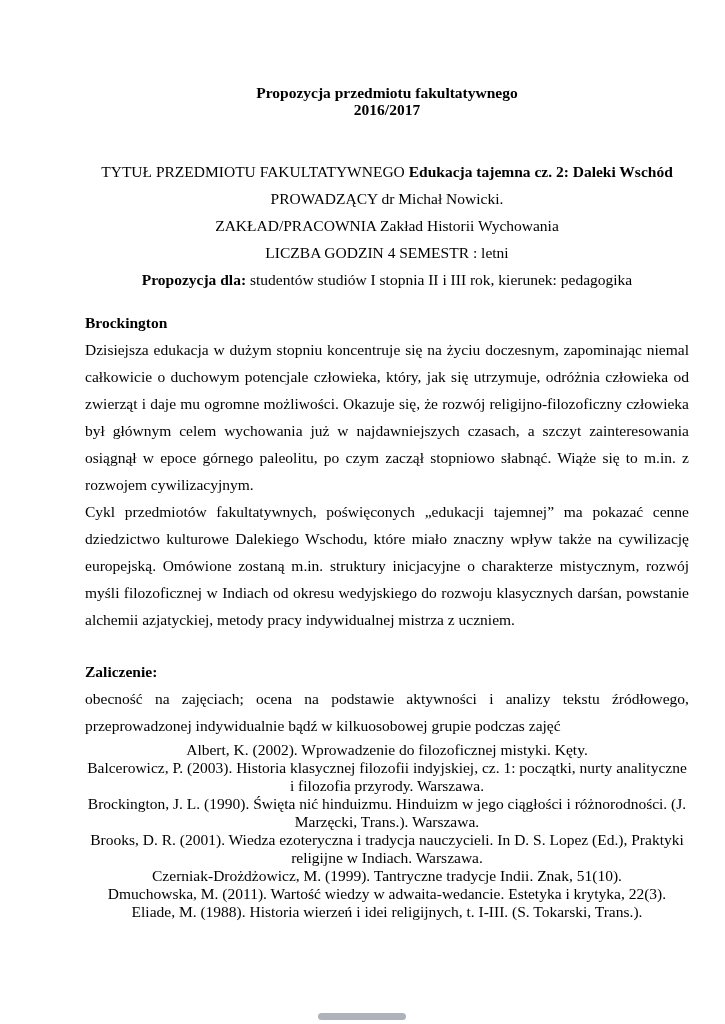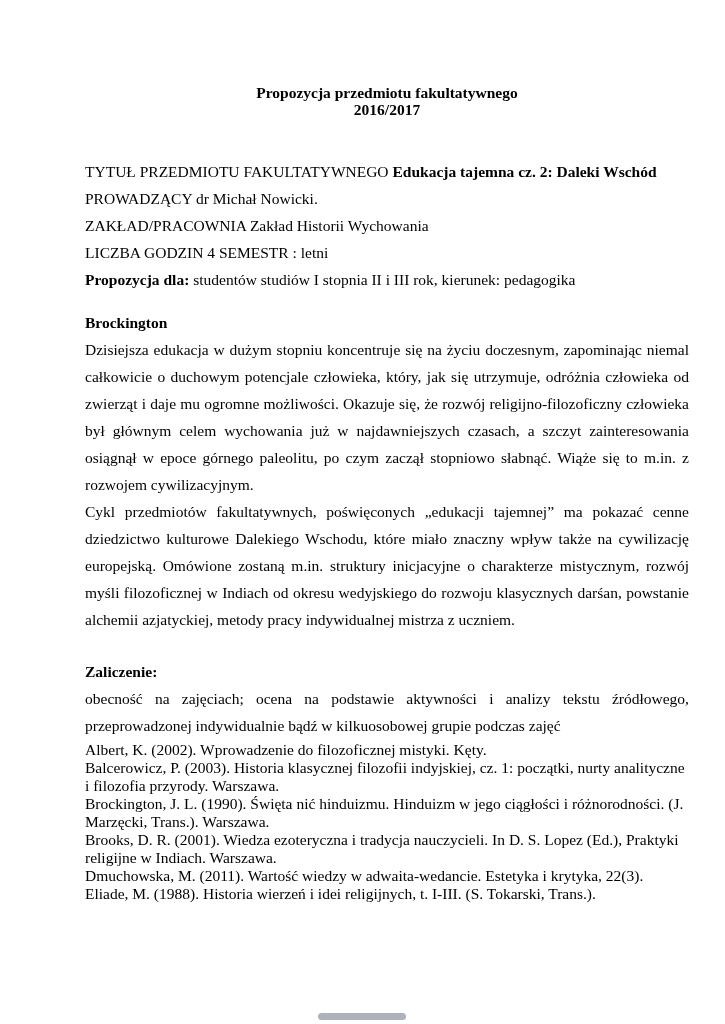--- a/index.html
+++ b/index.html
@@ -21,20 +21,21 @@
     padding: 84px 36px 20px 85px;
   }
   .doc-title {
     text-align: center;
     font-weight: bold;
     line-height: 17px;
   }
   .meta {
     margin-top: 40px;
     line-height: 27px;
+    text-align: center;
   }
   .meta-line { line-height: 27px; }
   .bold { font-weight: bold; }
   .section-heading {
     font-weight: bold;
     font-size: 15.5px;
     line-height: 27px;
     margin-top: 16px;
   }
   .body-para {
@@ -42,21 +43,21 @@
     line-height: 27px;
   }
   .zal-heading { margin-top: 25px; }
   .lit-heading { margin-top: 16px; }
   .lit {
     margin-top: 2px;
     line-height: 18px;
   }
   .lit-entry {
     line-height: 18px;
-    text-align: left;
+    text-align: center;
   }
   .h-scrollbar-thumb {
     position: absolute;
     left: 318px;
     top: 1013px;
     width: 88px;
     height: 7px;
     border-radius: 4px;
     background: #adb2bb;
   }
@@ -84,19 +85,20 @@
   <p class="body-para">Cykl przedmiotów fakultatywnych, poświęconych „edukacji tajemnej” ma pokazać cenne dziedzictwo kulturowe Dalekiego Wschodu, które miało znaczny wpływ także na cywilizację europejską. Omówione zostaną m.in. struktury inicjacyjne o charakterze mistycznym, rozwój myśli filozoficznej w Indiach od okresu wedyjskiego do rozwoju klasycznych darśan, powstanie alchemii azjatyckiej, metody pracy indywidualnej mistrza z uczniem.</p>
 
   <h3 class="section-heading zal-heading">Zaliczenie:</h3>
   <p class="body-para">obecność na zajęciach; ocena na podstawie aktywności i analizy tekstu źródłowego, przeprowadzonej indywidualnie bądź w kilkuosobowej grupie podczas zajęć</p>
 
   <div class="lit">
     <p class="lit-entry">Albert, K. (2002). Wprowadzenie do filozoficznej mistyki. Kęty.</p>
     <p class="lit-entry">Balcerowicz, P. (2003). Historia klasycznej filozofii indyjskiej, cz. 1: początki, nurty analityczne i filozofia przyrody. Warszawa.</p>
     <p class="lit-entry">Brockington, J. L. (1990). Święta nić hinduizmu. Hinduizm w jego ciągłości i różnorodności. (J. Marzęcki, Trans.). Warszawa.</p>
     <p class="lit-entry">Brooks, D. R. (2001). Wiedza ezoteryczna i tradycja nauczycieli. In D. S. Lopez (Ed.), Praktyki religijne w Indiach. Warszawa.</p>
+    <p class="lit-entry">Czerniak-Drożdżowicz, M. (1999). Tantryczne tradycje Indii. Znak, 51(10).</p>
     <p class="lit-entry">Dmuchowska, M. (2011). Wartość wiedzy w adwaita-wedancie. Estetyka i krytyka, 22(3).</p>
     <p class="lit-entry">Eliade, M. (1988). Historia wierzeń i idei religijnych, t. I-III. (S. Tokarski, Trans.).</p>
   </div>
 
 </div>
 
 <div class="h-scrollbar-thumb"></div>
 
 </body></html>

